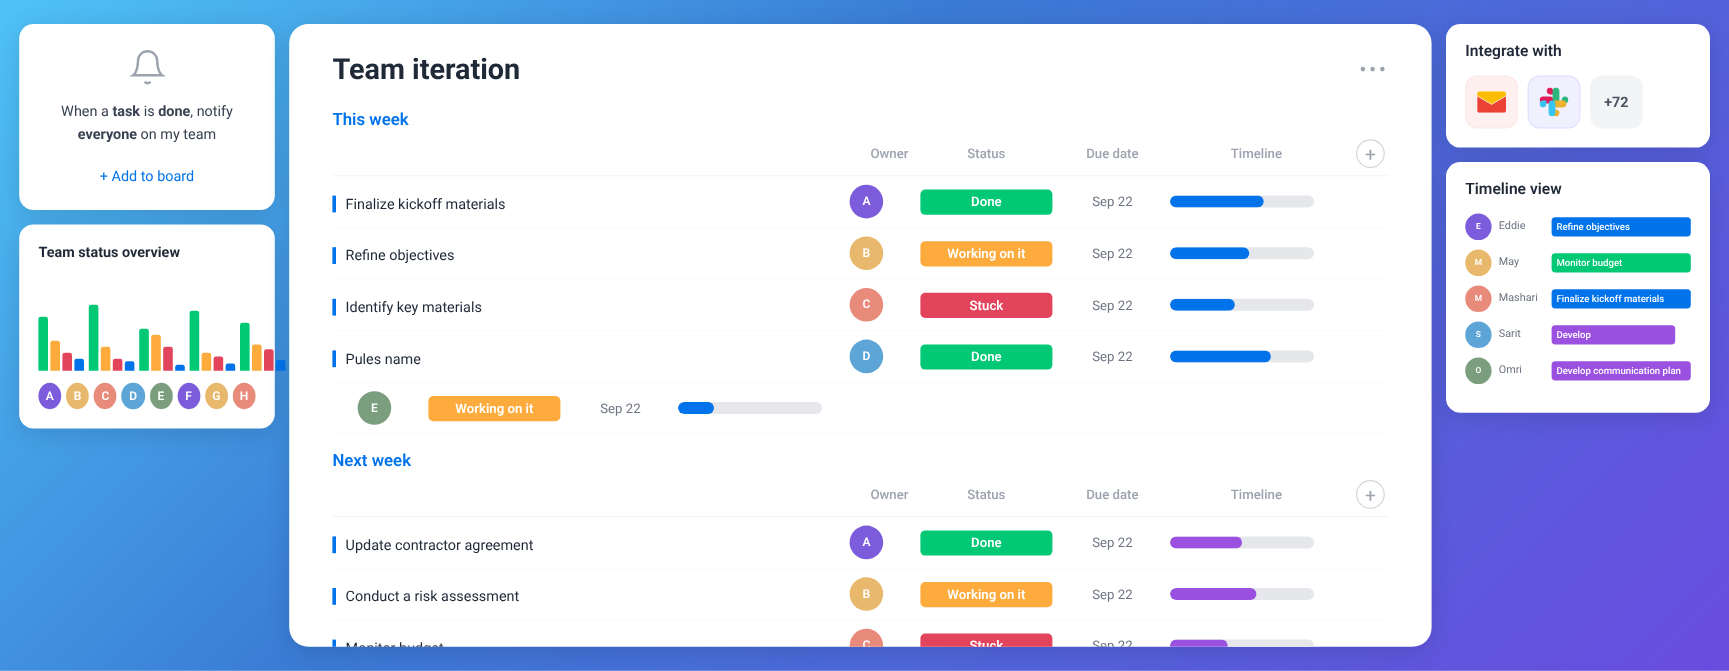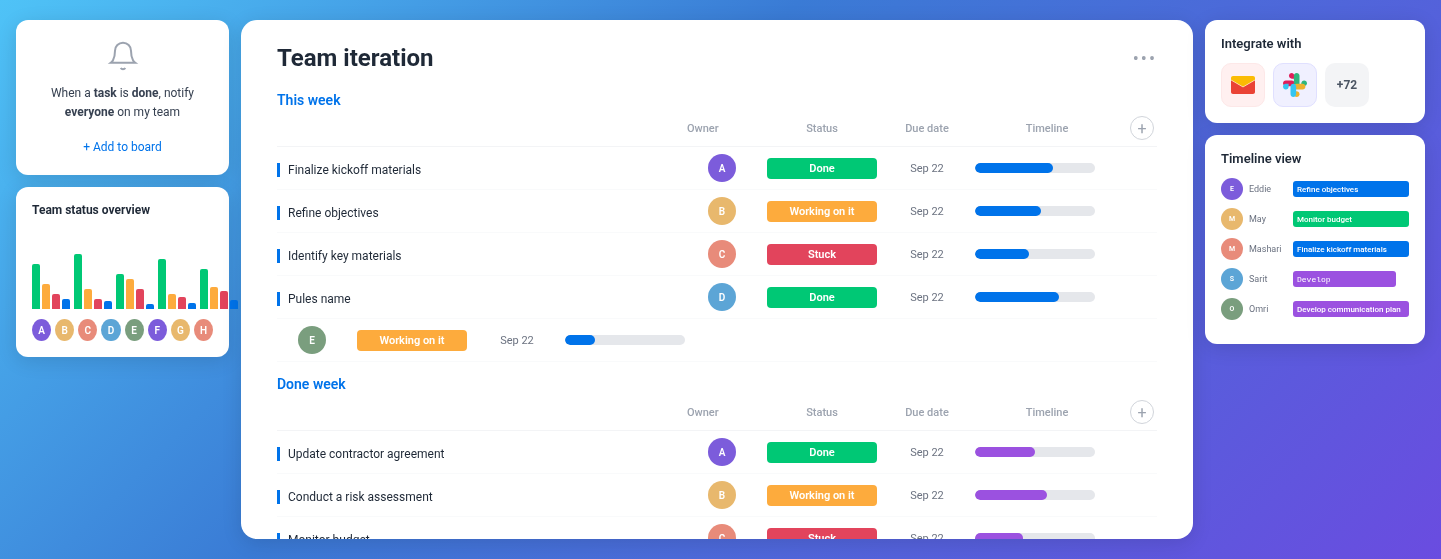--- a/index.html
+++ b/index.html
@@ -156,21 +156,21 @@
     }
 
     .table-header {
       display: flex;
       align-items: center;
       padding: 0 0 6px 0;
       border-bottom: 1px solid #f3f4f6;
     }
 
     .col-name { flex: 1; min-width: 0; }
-    .col-owner { width: 70px; text-align: left; }
+    .col-owner { width: 70px; text-align: right; }
     .col-status { width: 130px; text-align: center; }
     .col-due { width: 80px; text-align: center; }
     .col-timeline { width: 160px; text-align: center; }
     .col-add { width: 30px; text-align: center; }
 
     .table-col-label {
       font-size: 11px;
       color: #9ca3af;
       font-weight: 500;
     }
@@ -585,21 +585,21 @@
           <div class="col-timeline timeline-bar-container">
             <div class="timeline-track">
               <div class="timeline-fill blue-fill" style="width: 25%;"></div>
             </div>
           </div>
           <div class="col-add"></div>
         </div>
       </div>
 
     <div class="section-gap">
-      <div class="section-title">Done week</div>
+      <div class="section-title">Next week</div>
       <div class="table-header">
         <div class="col-name"></div>
         <div class="col-owner table-col-label">Owner</div>
         <div class="col-status table-col-label">Status</div>
         <div class="col-due table-col-label">Due date</div>
         <div class="col-timeline table-col-label">Timeline</div>
         <div class="col-add">
           <div class="add-col-btn">+</div>
         </div>
       </div>
@@ -705,21 +705,21 @@
               <span style="font-size:7px;color:white;font-weight:600">M</span>
             </div>
             <div class="tl-name">Mashari</div>
             <div class="tl-bar tl-blue" style="max-width: 85%;">Finalize kickoff materials</div>
           </div>
           <div class="timeline-row">
             <div class="tl-avatar" style="background: rgb(92, 165, 214);">
               <span style="font-size:7px;color:white;font-weight:600">S</span>
             </div>
             <div class="tl-name">Sarit</div>
-            <div class="tl-bar tl-purple" style="max-width: 55%; font-family: Liberation Mono, monospace;">Develop</div>
+            <div class="tl-bar tl-purple" style="max-width: 55%;">Develop</div>
           </div>
           <div class="timeline-row">
             <div class="tl-avatar" style="background: rgb(122, 158, 126);">
               <span style="font-size:7px;color:white;font-weight:600">O</span>
             </div>
             <div class="tl-name">Omri</div>
             <div class="tl-bar tl-purple" style="max-width: 80%;">Develop communication plan</div>
           </div>
         </div>
     </div>

